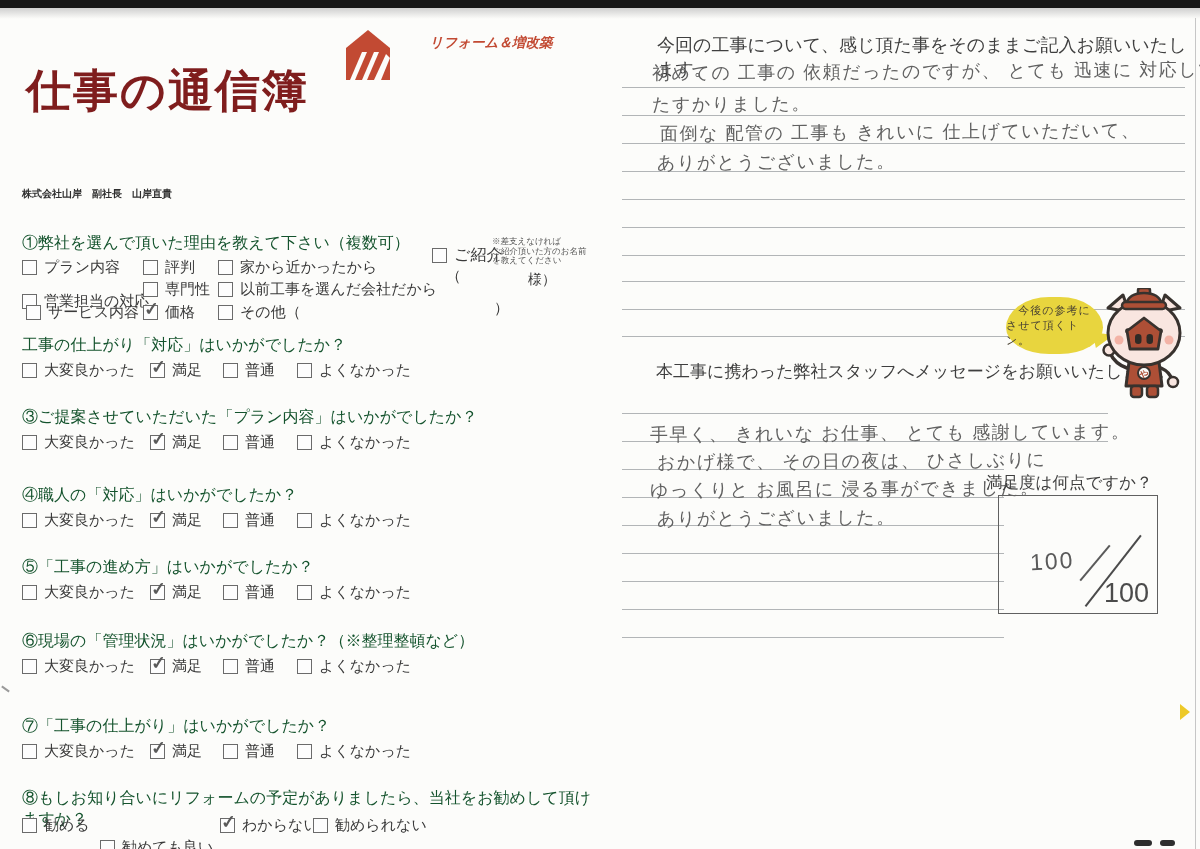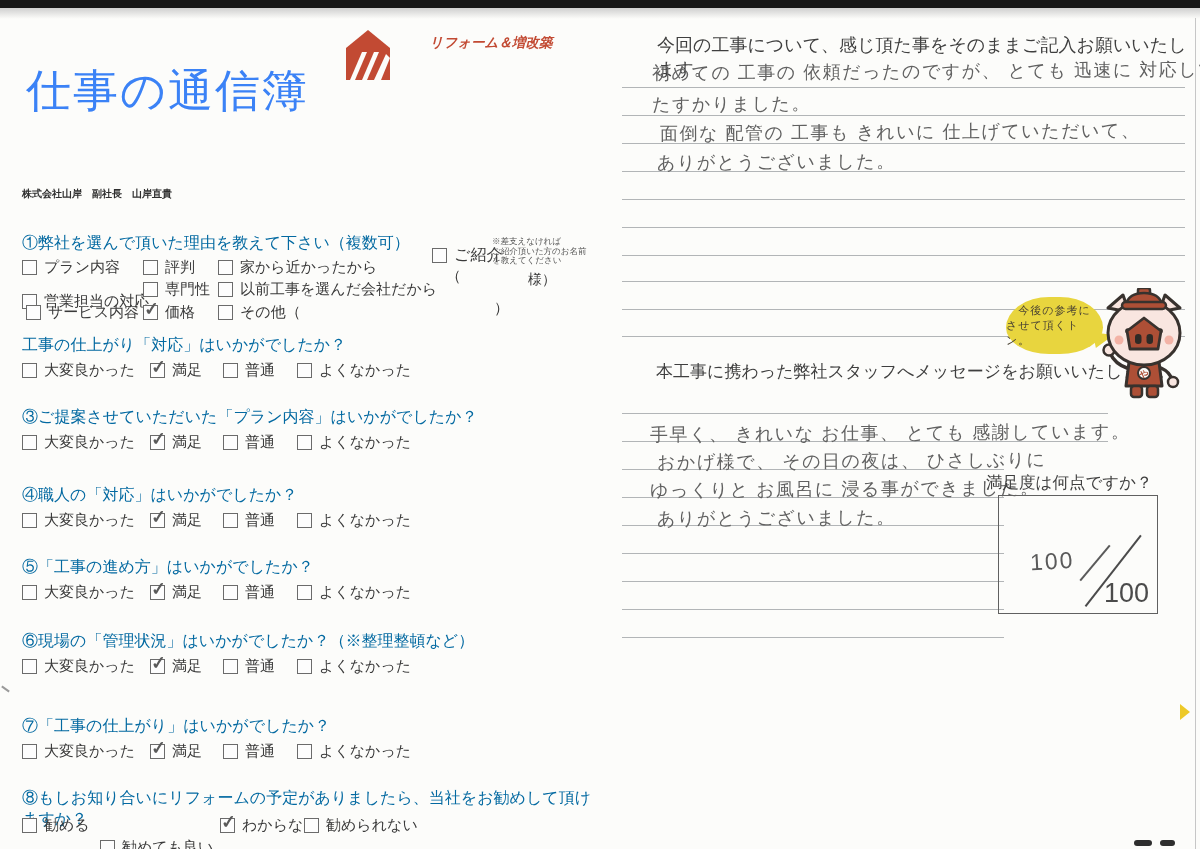--- a/index.html
+++ b/index.html
@@ -9,33 +9,33 @@
   .scan-top{position:absolute;left:0;top:0;width:1200px;height:8px;background:#161616;}
   .scan-top2{position:absolute;left:0;top:8px;width:1200px;height:11px;
              background:linear-gradient(#cfcfcf,#f4f4f2 80%,rgba(255,255,255,0));}
   .scan-right{position:absolute;right:4px;top:18px;bottom:0;width:1px;background:#c6c6c6;}
   .scan-dash1{position:absolute;left:1134px;top:840px;width:18px;height:6px;background:#2e2e2e;border-radius:3px;}
   .scan-dash2{position:absolute;left:1160px;top:840px;width:15px;height:6px;background:#2e2e2e;border-radius:3px;}
   .scan-mark-left{position:absolute;left:1px;top:688px;width:9px;height:2px;background:#9a9a9a;transform:rotate(35deg);}
   .page-flag{position:absolute;left:1180px;top:704px;width:0;height:0;
              border-top:8px solid transparent;border-bottom:8px solid transparent;border-left:10px solid #edc928;}
   
-  .title{position:absolute;left:26px;top:28px;font-size:45px;font-weight:400;color:#3b82f6;letter-spacing:2px;margin-top:33px;}
+  .title{position:absolute;left:26px;top:28px;font-size:45px;font-weight:700;color:#7f1d1d;letter-spacing:2px;margin-top:33px;}
   .logo-tagline{position:absolute;left:416px;top:34px;width:150px;text-align:center;
                 font-size:13.5px;font-weight:bold;}
   .logo-company{position:absolute;left:406px;top:52px;font-size:23px;font-weight:900;letter-spacing:1px;}
   .logo-house{position:absolute;left:340px;top:26px;}
   
   .intro{position:absolute;left:22px;top:106px;font-family:"Liberation Serif",serif;
          font-weight:bold;font-size:15.5px;line-height:21.5px;color:#2e2e2e;}
   .signature{position:absolute;left:22px;top:187px;width:478px;text-align:left;
              font-family:"Liberation Serif",serif;font-weight:bold;font-size:10px;color:#2e2e2e;}
   
   .q{position:absolute;left:22px;width:578px;}
-  .q-label{font-size:16px;color:#0369a1;}
+  .q-label{font-size:16px;color:#14532d;}
   .opt{position:absolute;display:flex;align-items:center;gap:7px;white-space:nowrap;}
   .opt-label{font-size:15px;color:#3a3a3a;}
   .cb{position:relative;display:inline-block;width:13px;height:13px;border:1.6px solid #6b6b6b;background:#fdfdfd;flex:0 0 auto;}
   .check{position:absolute;left:0px;top:-8px;font-size:18px;color:#5a5a5a;font-weight:bold;transform:rotate(-4deg);}
   .referral-note{position:absolute;left:492px;top:237px;font-size:8.5px;line-height:9.5px;color:#555;}
   .paren{position:absolute;font-size:15px;color:#3a3a3a;}
   
   .prompt1{position:absolute;left:657px;top:33px;font-size:18px;color:#3f3f3f;}
   .prompt2{position:absolute;left:656px;top:360px;font-size:17px;color:#3f3f3f;}
   .rline{position:absolute;height:1px;background:#b2b5b7;}
@@ -259,21 +259,21 @@
         <div class="opt" style="left: 78px; top: 28px; margin-top: 22px;">
           <span class="cb"></span>
           <span class="opt-label">勧めても良い</span>
         </div>
         <div class="opt" style="left: 198px; top: 28px;">
           <span class="cb">
             <span class="check">✓</span>
           </span>
           <span class="opt-label">わからない</span>
         </div>
-        <div class="opt" style="left: 282px; top: 28px;">
+        <div class="opt" style="left: 291px; top: 28px;">
           <span class="cb"></span>
           <span class="opt-label">勧められない</span>
         </div>
       </section>
     </div>
 
   <div class="opt" style="left:432px;top:245px;">
     <span class="cb"></span>
     <span class="opt-label" style="font-size:16px;">ご紹介</span>
   </div>

